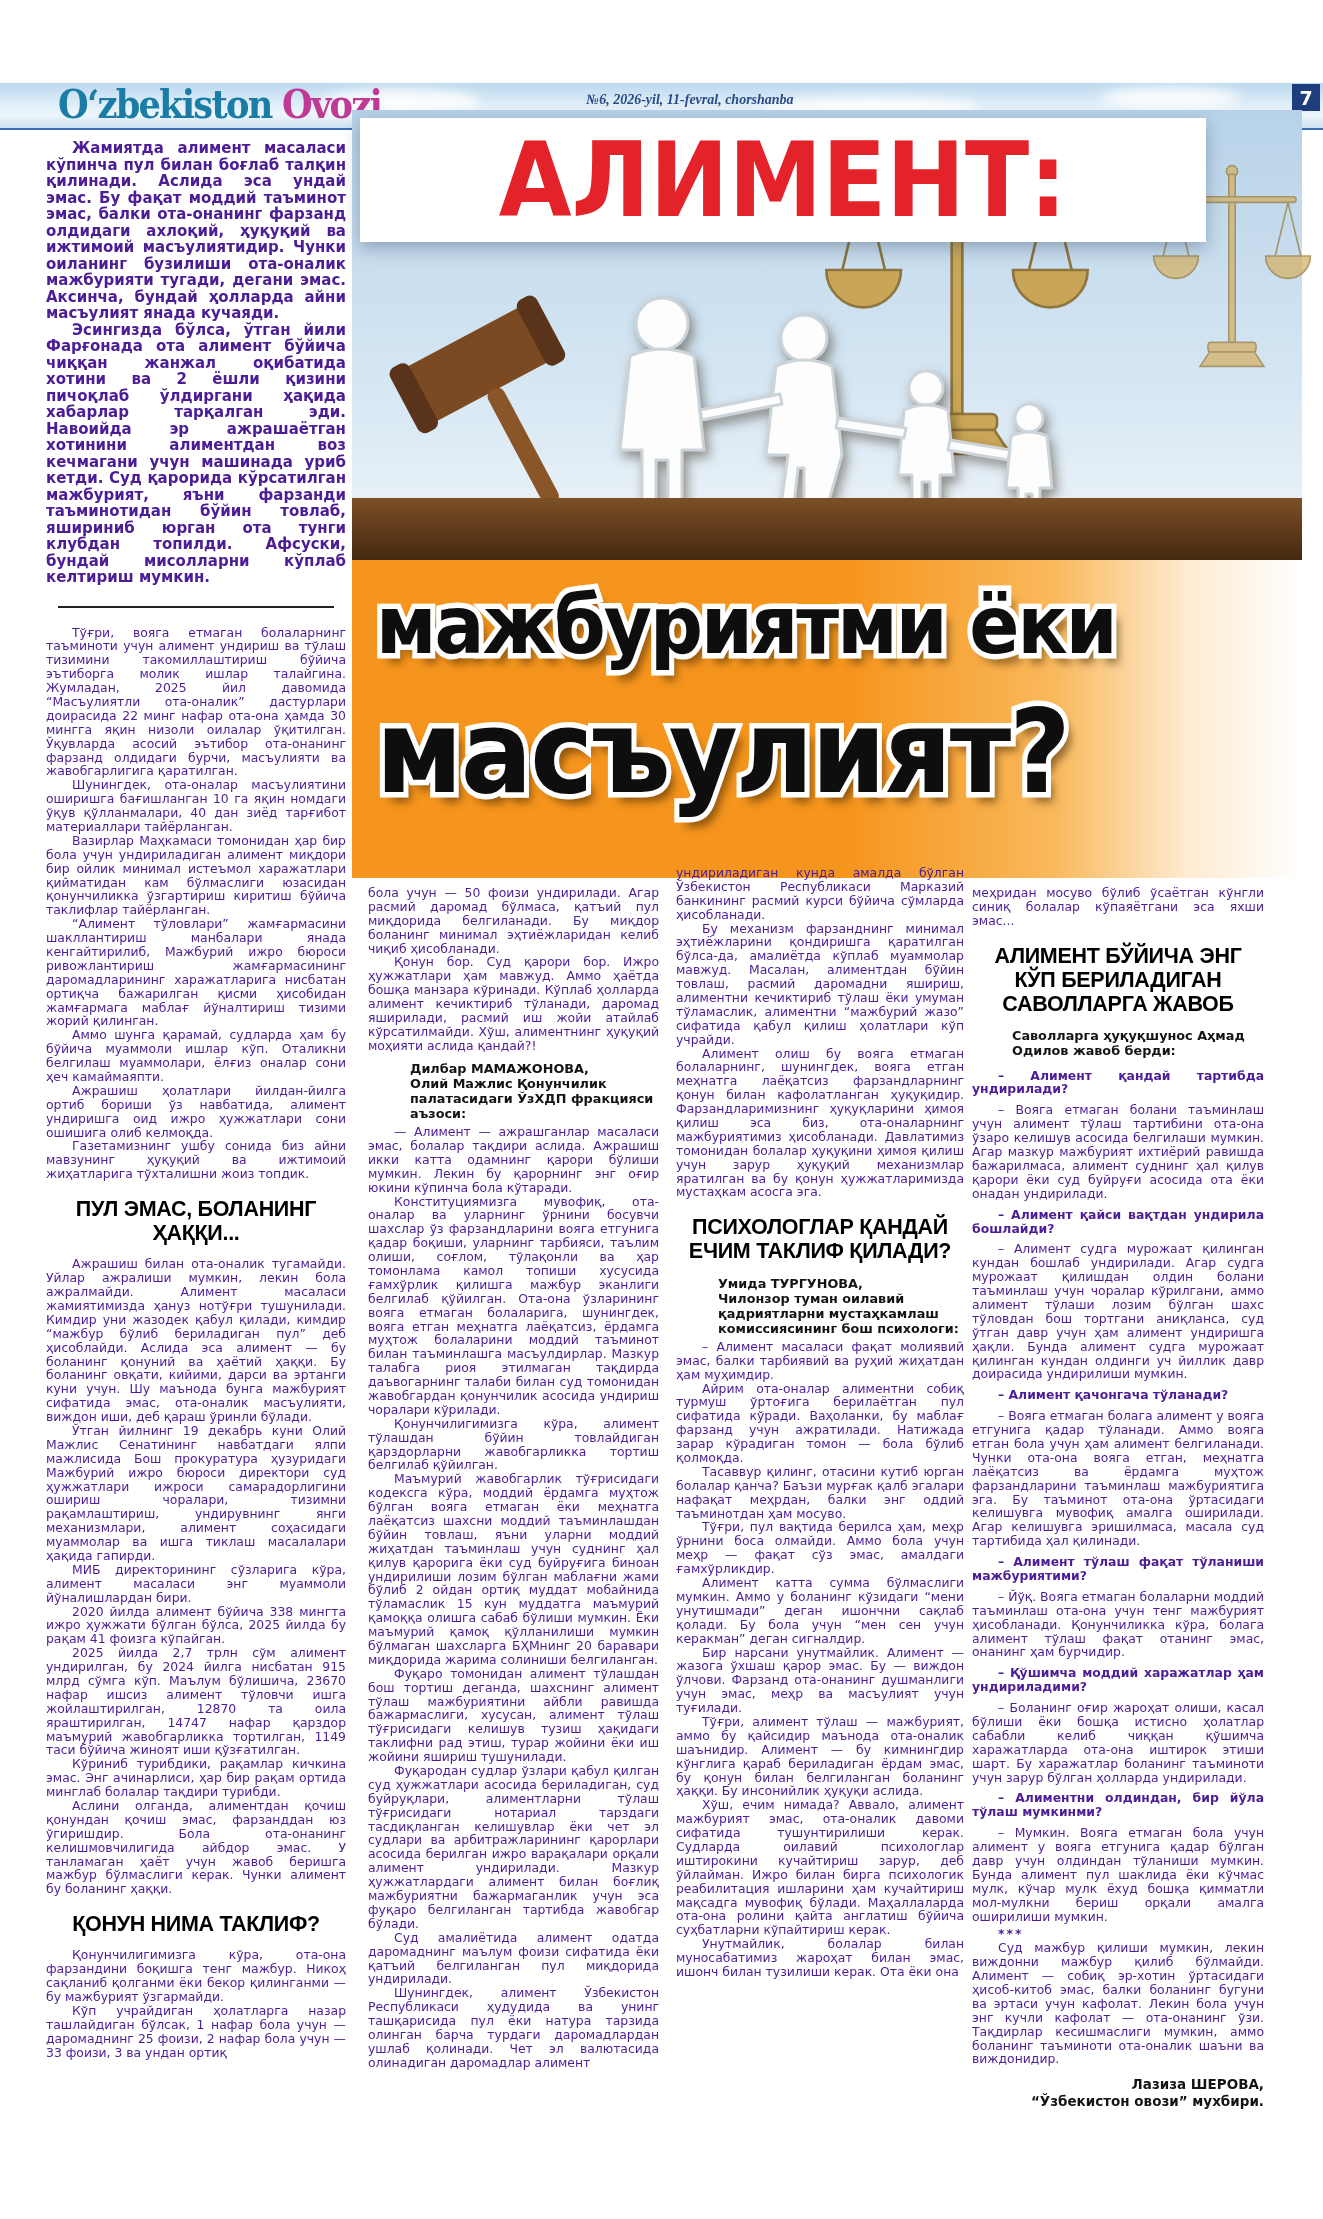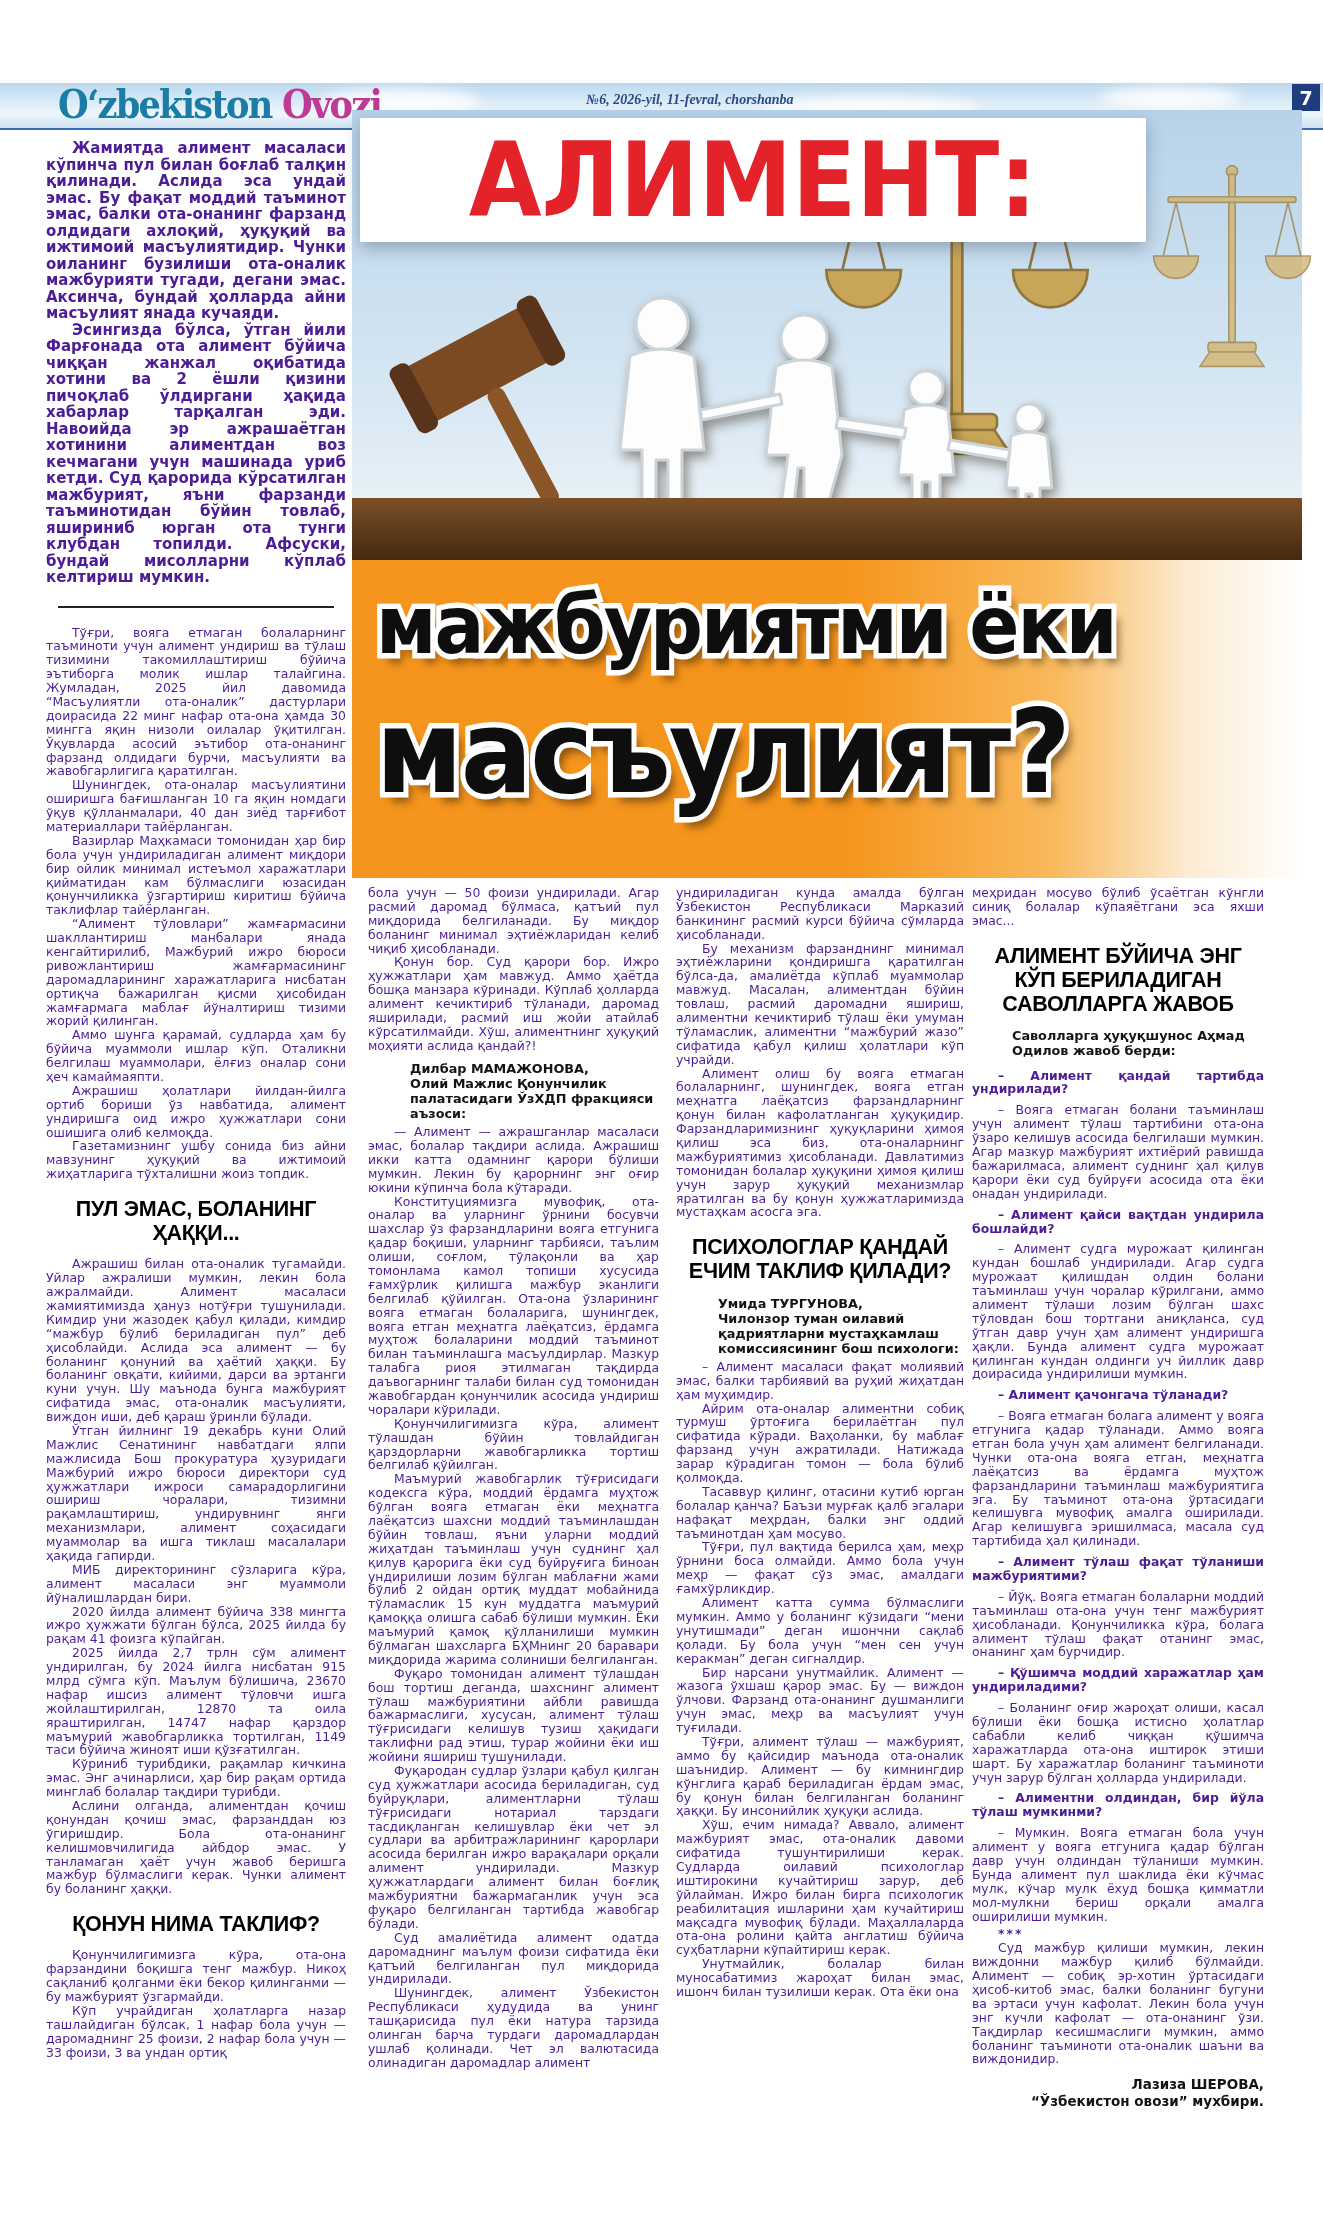--- a/index.html
+++ b/index.html
@@ -21,21 +21,21 @@
   .page-num{position:absolute;left:1292px;top:84px;width:28px;height:27px;
     background:#1d3d7d;color:#fff;font-weight:bold;font-size:19px;
     display:flex;align-items:center;justify-content:center;}
   .header-rule{position:absolute;left:0;top:128px;width:1323px;height:2px;background:#3a6db5;}
 
   
   .photo{position:absolute;left:352px;top:110px;width:950px;height:768px;
     background:linear-gradient(180deg,#b7d2e8 0%,#d8e8f4 38%,#e9f1f7 52%,#cfd3d3 60%);}
   .table-strip{position:absolute;left:0;top:388px;width:950px;height:92px;
     background:linear-gradient(180deg,#7b5026 0%,#4f2f14 55%,#2c1a0b 100%);}
-  .title-box{position:absolute;left:8px;top:8px;width:786px;height:124px;background:#ffffff;
+  .title-box{position:absolute;left:8px;top:8px;width:846px;height:124px;background:#ffffff;
     box-shadow:0 6px 16px rgba(40,60,90,.35);display:flex;align-items:center;justify-content:center;}
   .title-text{color:#e42229;font-weight:900;font-size:96px;line-height:96px;
     letter-spacing:0px;transform:scale(.98,1.08);white-space:nowrap;
     font-family:"DejaVu Sans",sans-serif;}
   .banner{position:absolute;left:0;top:450px;width:950px;height:318px;
     background:linear-gradient(90deg,#f6951d 0%,#f6951d 52%,#f9b95c 74%,#fdebd2 88%,#ffffff 100%);}
   .stroke-text{position:relative;color:#0e0e0e;font-weight:900;z-index:1;
     font-family:"DejaVu Sans",sans-serif;white-space:nowrap;}
   .stroke-text::before{content:attr(data-text);position:absolute;left:0;top:0;z-index:-1;
     color:#ffffff;-webkit-text-stroke:10px #ffffff;
@@ -47,21 +47,21 @@
   .scales-icon{position:absolute;left:440px;top:0px;width:330px;height:400px;opacity:.92;}
   .scales-icon.small{left:800px;top:40px;width:160px;height:260px;opacity:.75;}
   .gavel-icon{position:absolute;left:-6px;top:140px;width:330px;height:300px;}
   .family-icon{position:absolute;left:190px;top:180px;width:600px;height:262px;
     filter:drop-shadow(4px 6px 6px rgba(40,25,5,.45));}
 
   
   .col{position:absolute;overflow:hidden;}
   #c1{left:46px;top:140px;width:300px;height:2040px;}
   #c2{left:368px;top:886px;width:291px;height:1300px;}
-  #c3{left:676px;top:886px;width:288px;height:1310px;}
+  #c3{left:676px;top:866px;width:288px;height:1310px;}
   #c4{left:972px;top:886px;width:292px;height:1330px;}
 
   .para,.q,.stars{font-size:12.4px;line-height:1.12;text-align:justify;
     text-indent:26px;margin:0;color:#4c1d95;}
   .noindent{text-indent:0;}
   .q{font-weight:bold;margin:7px 0 7px;}
   .stars{font-weight:bold;letter-spacing:2px;margin-top:4px;}
   .intro{font-size:15px;line-height:1.1;font-weight:bold;text-align:justify;
     text-indent:26px;color:#4c1d95;}
   .rule{height:2px;background:#222;margin:20px 12px 18px;}

